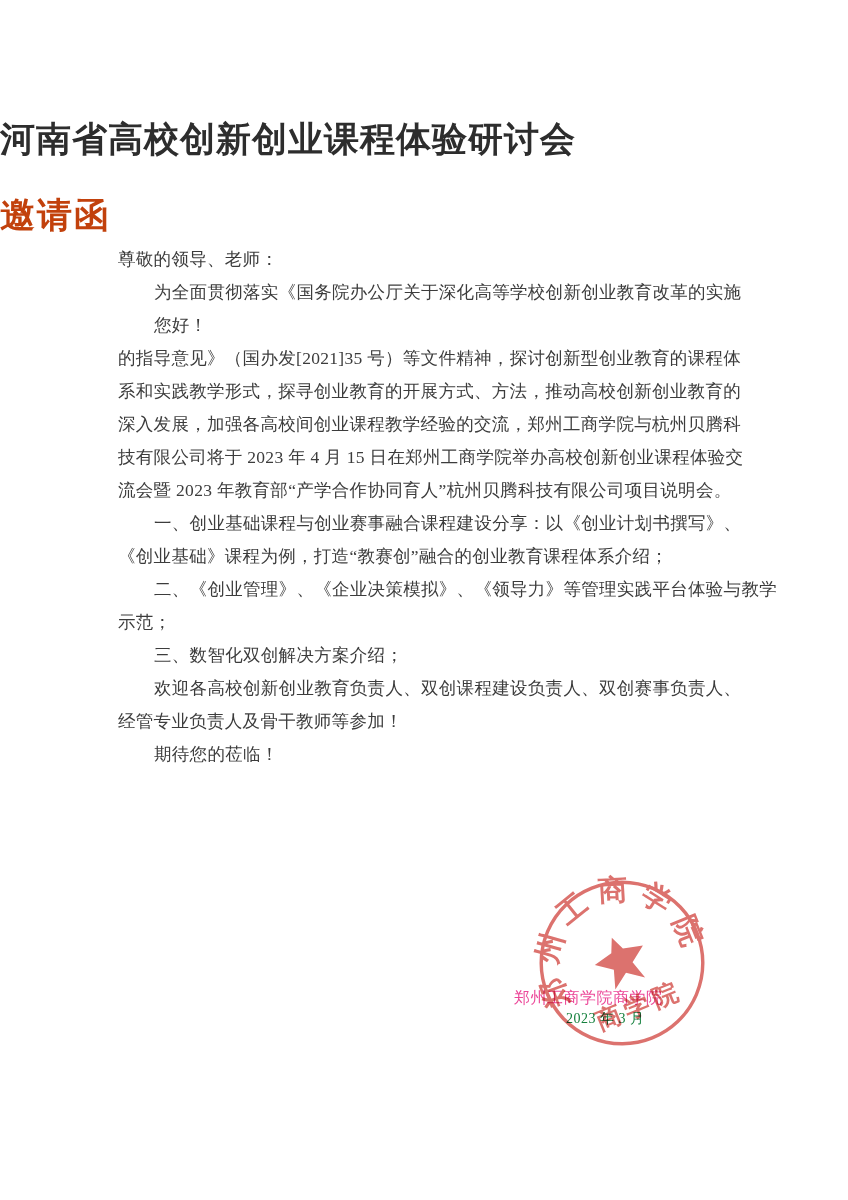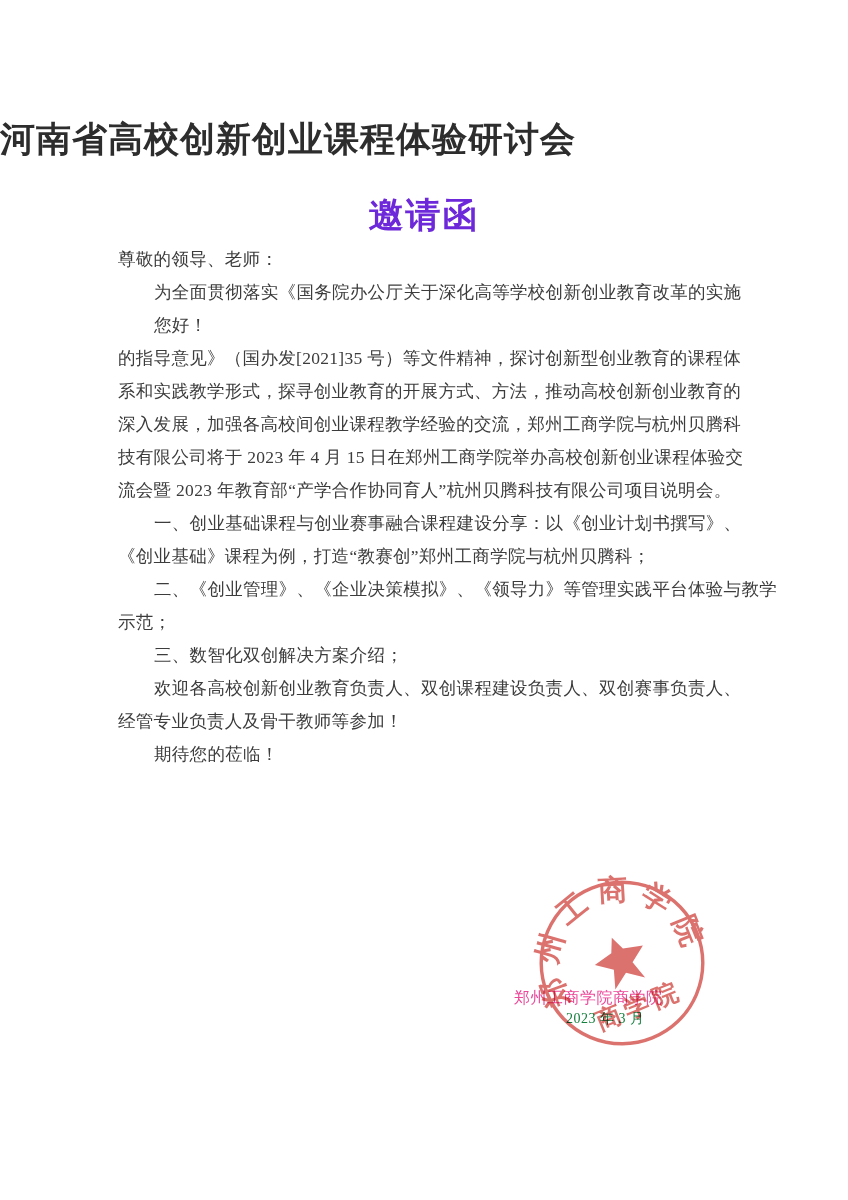--- a/index.html
+++ b/index.html
@@ -26,26 +26,26 @@
     font-weight: 700;
     font-size: 35px;
     letter-spacing: 1px;
     color: #2d2d2d;
   }
   .doc-subtitle {
     position: absolute;
     top: 192px;
     left: 0;
     width: 100%;
-    text-align: center;
+    text-align: left;
     font-family: "DejaVu Sans", "Liberation Sans", sans-serif;
     font-weight: 700;
     font-size: 35px;
     letter-spacing: 2px;
-    color: #6d28d9;
+    color: #c2410c;
   }
   .body-text {
     position: absolute;
     top: 243px;
     left: 118px;
     width: 620px;
     font-size: 17.5px;
     color: #3c3c3c;
   }
   .line {
@@ -100,21 +100,21 @@
   <div class="body-text">
     <div class="line">尊敬的领导、老师：</div>
     <div class="line indent">为全面贯彻落实《国务院办公厅关于深化高等学校创新创业教育改革的实施</div>
     <div class="line indent">您好！</div>
     <div class="line">的指导意见》（国办发[2021]35 号）等文件精神，探讨创新型创业教育的课程体</div>
     <div class="line">系和实践教学形式，探寻创业教育的开展方式、方法，推动高校创新创业教育的</div>
     <div class="line">深入发展，加强各高校间创业课程教学经验的交流，郑州工商学院与杭州贝腾科</div>
     <div class="line">技有限公司将于 2023 年 4 月 15 日在郑州工商学院举办高校创新创业课程体验交</div>
     <div class="line">流会暨 2023 年教育部“产学合作协同育人”杭州贝腾科技有限公司项目说明会。</div>
     <div class="line indent">一、创业基础课程与创业赛事融合课程建设分享：以《创业计划书撰写》、</div>
-    <div class="line">《创业基础》课程为例，打造“教赛创”郑州工商学院与杭州贝腾科；</div>
+    <div class="line">《创业基础》课程为例，打造“教赛创”融合的创业教育课程体系介绍；</div>
     <div class="line indent">二、《创业管理》、《企业决策模拟》、《领导力》等管理实践平台体验与教学</div>
     <div class="line">示范；</div>
     <div class="line indent">三、数智化双创解决方案介绍；</div>
     <div class="line indent">欢迎各高校创新创业教育负责人、双创课程建设负责人、双创赛事负责人、</div>
     <div class="line">经管专业负责人及骨干教师等参加！</div>
     <div class="line indent">期待您的莅临！</div>
   </div>
 
   <div class="sig-org">郑州工商学院商学院</div>
   <div class="sig-date">2023 年 3 月</div>

